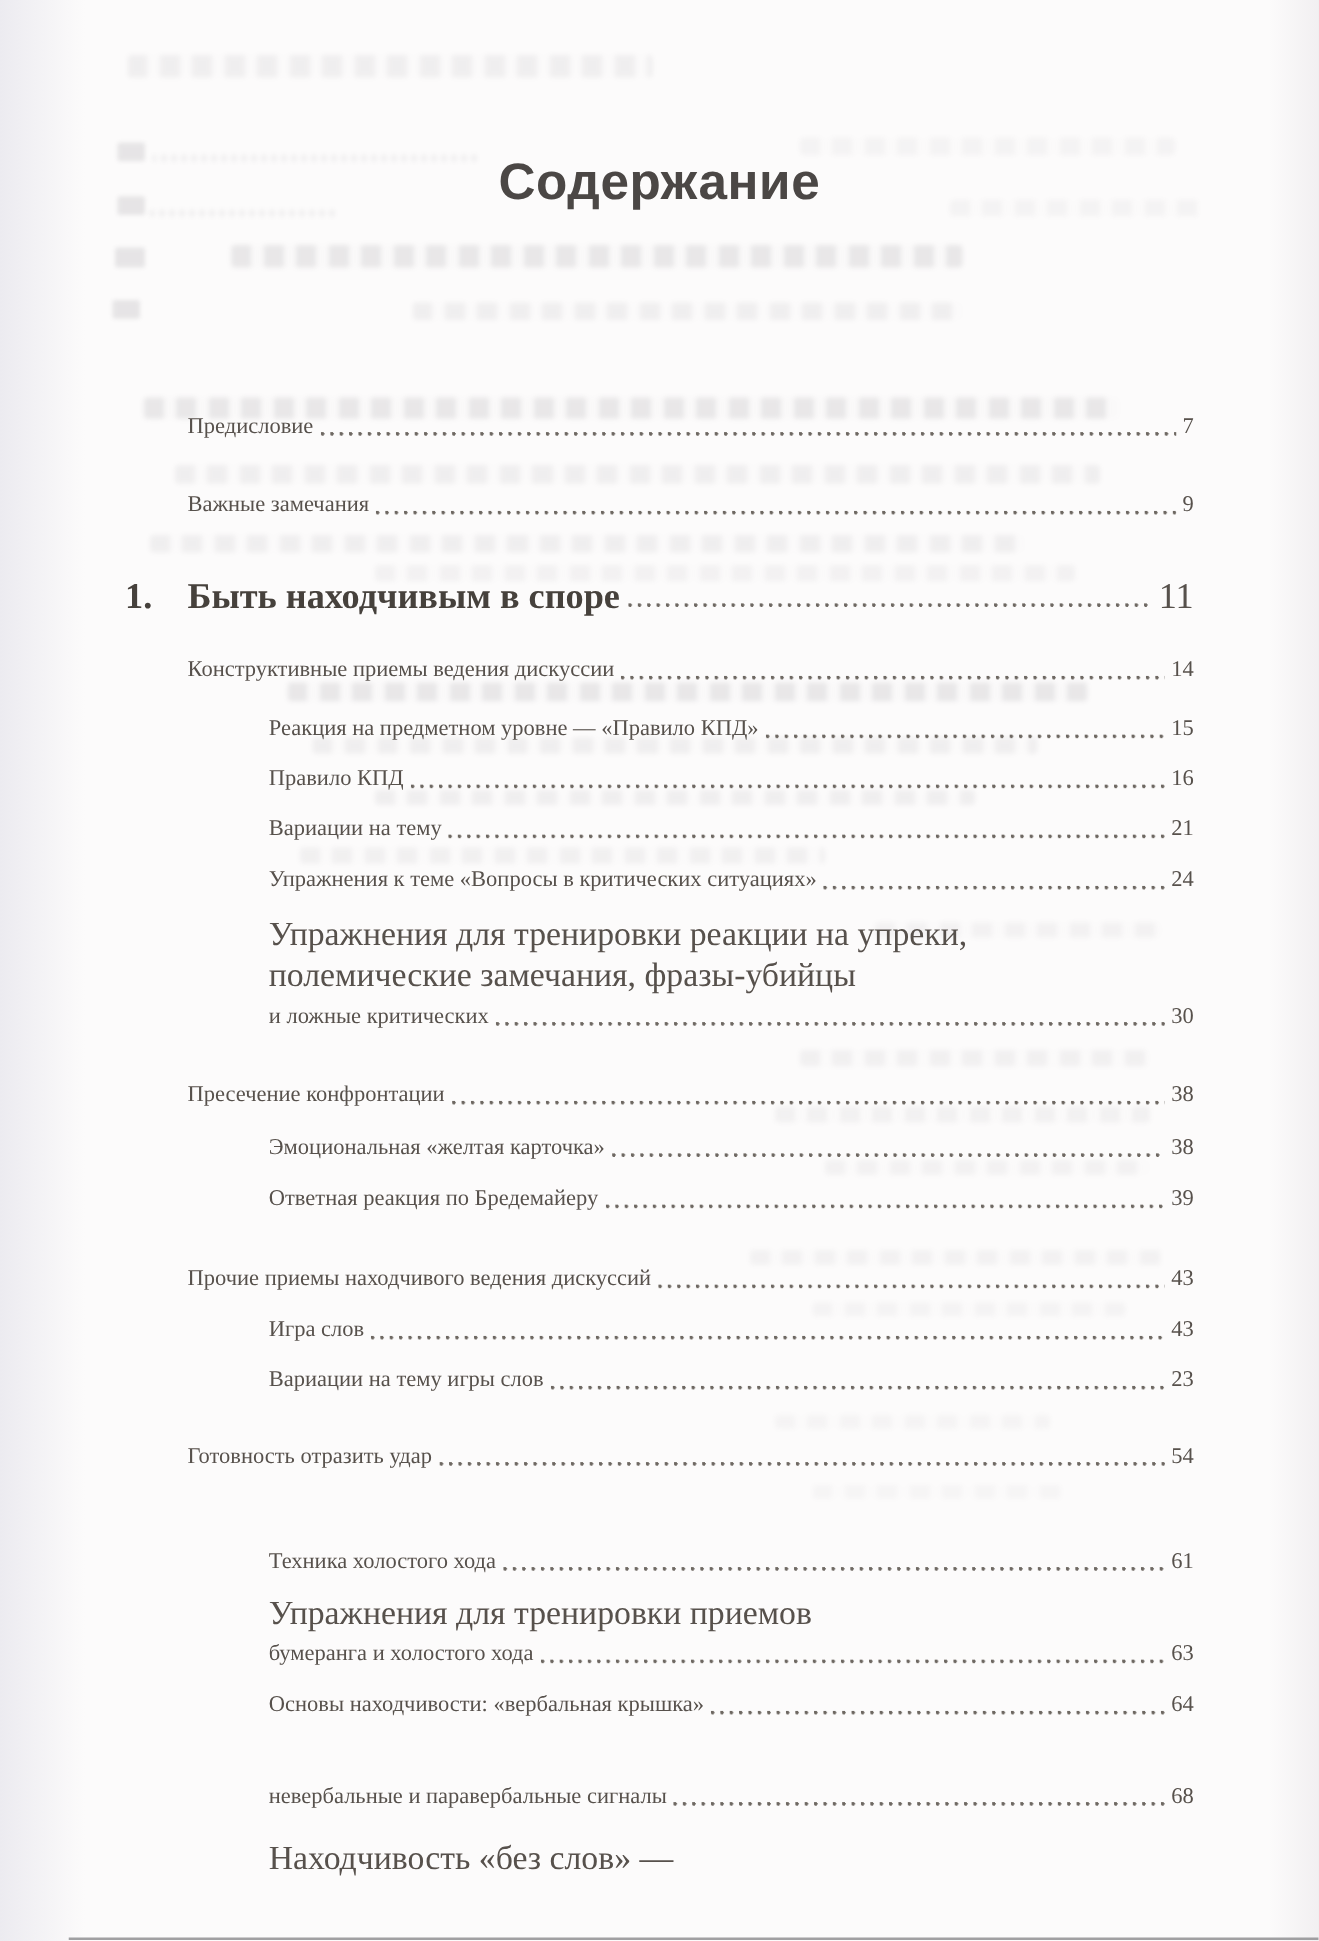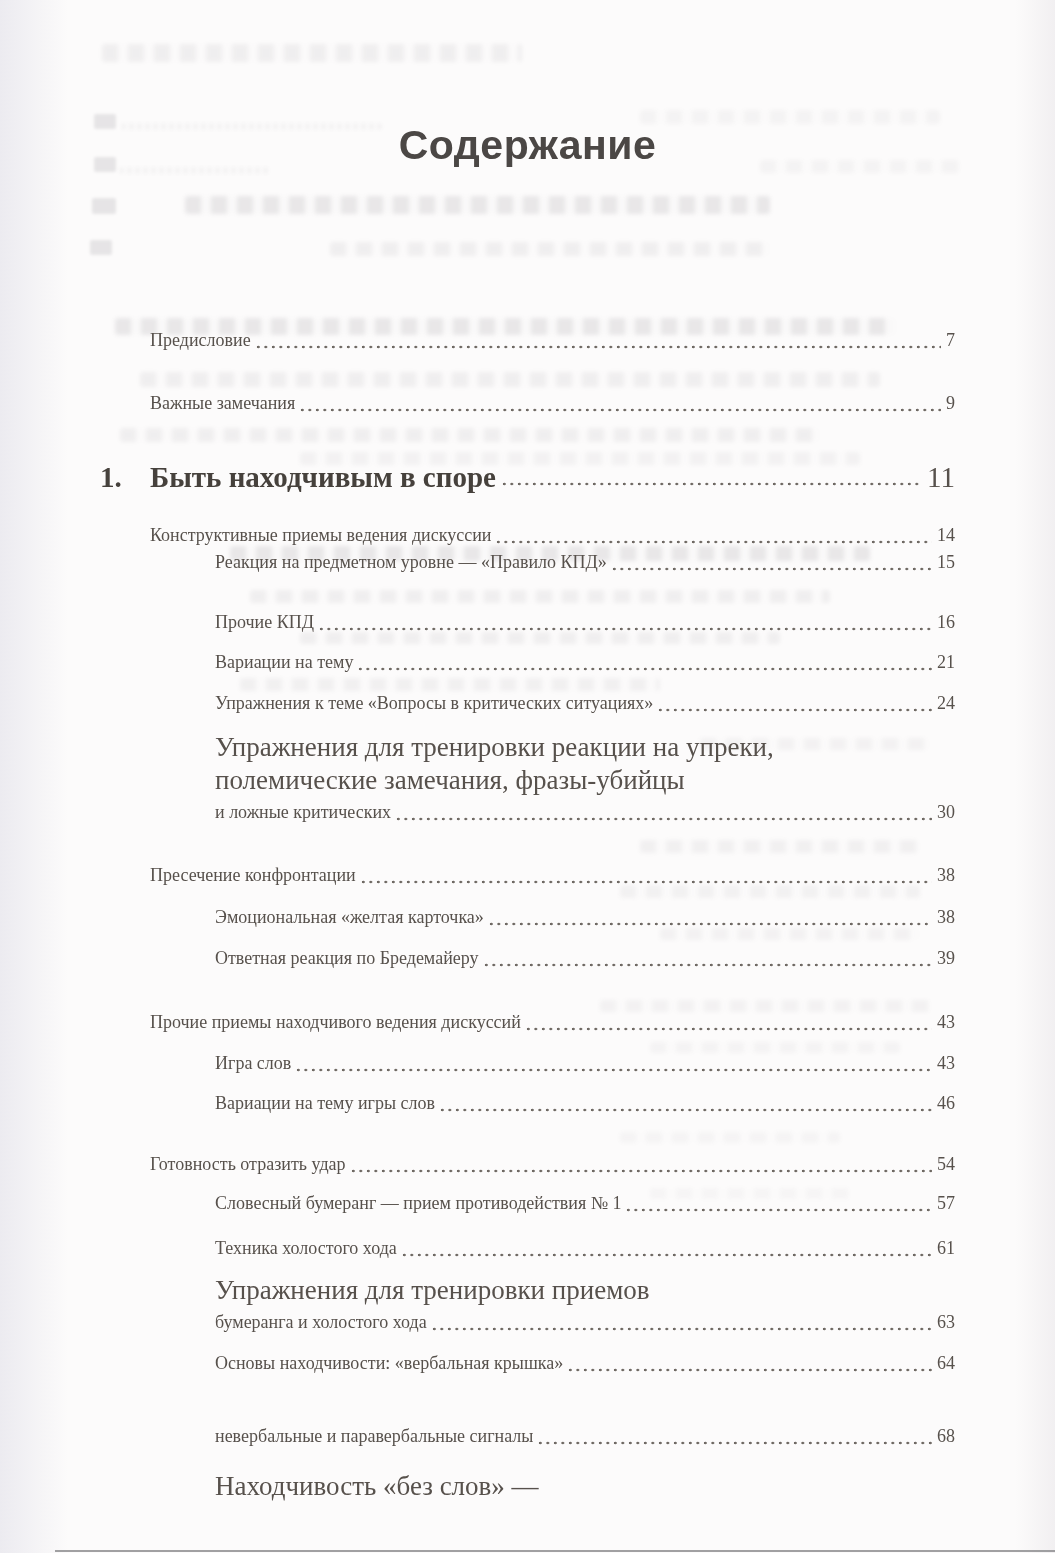--- a/index.html
+++ b/index.html
@@ -140,27 +140,27 @@
     <span class="lbl">Быть находчивым в споре</span>
     <span class="leader"></span>
     <span class="pg">11</span>
   </div>
 
   <div class="row" style="top:517px">
     <span class="lbl">Конструктивные приемы ведения дискуссии</span>
     <span class="leader"></span>
     <span class="pg">14</span>
   </div>
-  <div class="row lvl2" style="top:544px">
+  <div class="row lvl2" style="top:564px">
     <span class="lbl">Реакция на предметном уровне — «Правило КПД»</span>
     <span class="leader"></span>
     <span class="pg">15</span>
   </div>
   <div class="row lvl2" style="top:604px">
-    <span class="lbl">Прочие КПД</span>
+    <span class="lbl">Правило КПД</span>
     <span class="leader"></span>
     <span class="pg">16</span>
   </div>
   <div class="row lvl2" style="top:644px">
     <span class="lbl">Вариации на тему</span>
     <span class="leader"></span>
     <span class="pg">21</span>
   </div>
   <div class="row lvl2" style="top:685px">
     <span class="lbl">Упражнения к теме «Вопросы в критических ситуациях»</span>
@@ -197,32 +197,27 @@
     <span class="pg">43</span>
   </div>
   <div class="row lvl2" style="top:1045px">
     <span class="lbl">Игра слов</span>
     <span class="leader"></span>
     <span class="pg">43</span>
   </div>
   <div class="row lvl2" style="top:1085px">
     <span class="lbl">Вариации на тему игры слов</span>
     <span class="leader"></span>
-    <span class="pg">46</span>
+    <span class="pg">23</span>
   </div>
 
   <div class="row" style="top:1146px">
     <span class="lbl">Готовность отразить удар</span>
     <span class="leader"></span>
     <span class="pg">54</span>
-  </div>
-  <div class="row lvl2" style="top:1185px">
-    <span class="lbl">Словесный бумеранг — прием противодействия № 1</span>
-    <span class="leader"></span>
-    <span class="pg">57</span>
   </div>
   <div class="row lvl2" style="top:1230px">
     <span class="lbl">Техника холостого хода</span>
     <span class="leader"></span>
     <span class="pg">61</span>
   </div>
   <div class="preline" style="top:1272px">Упражнения для тренировки приемов</div>
   <div class="row lvl2" style="top:1304px">
     <span class="lbl">бумеранга и холостого хода</span>
     <span class="leader"></span>

